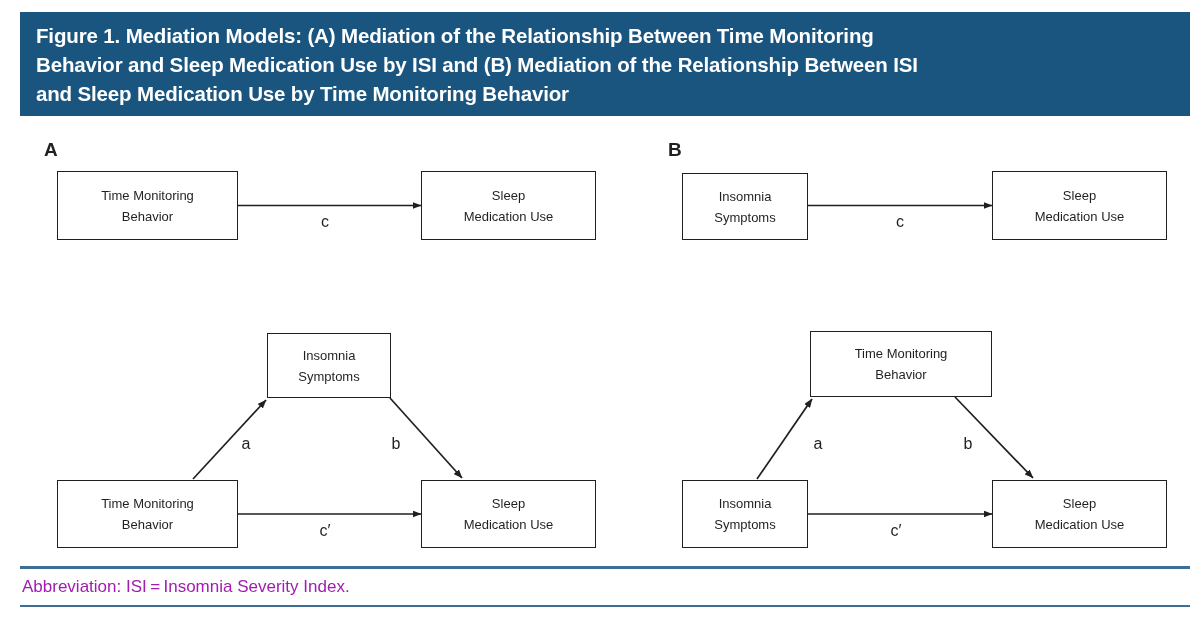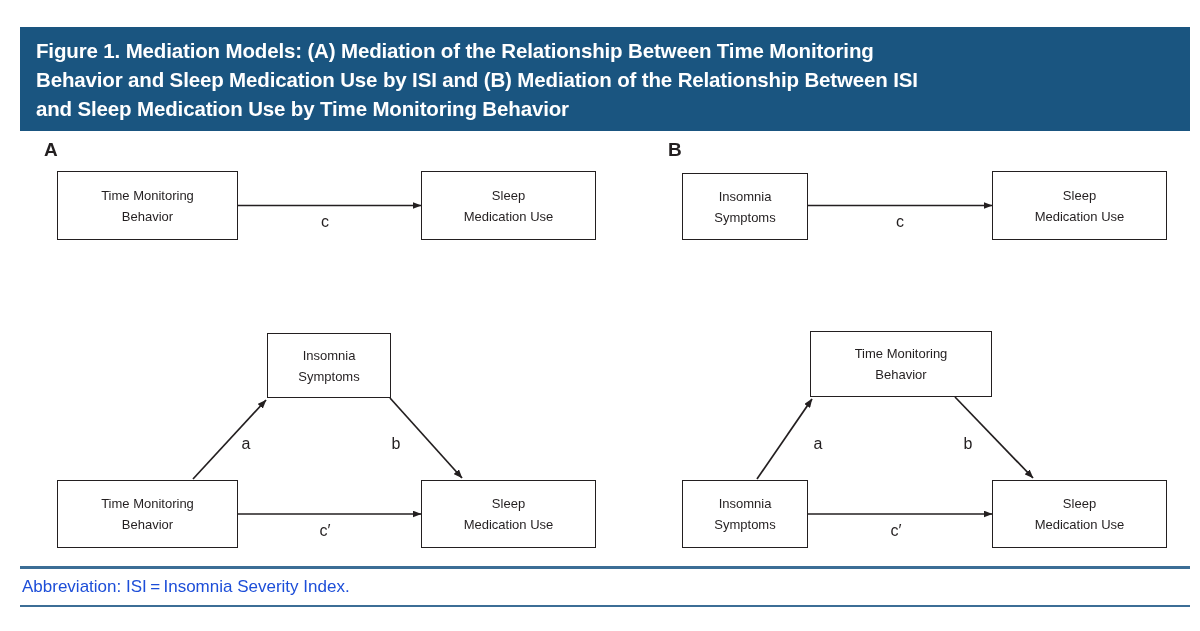--- a/index.html
+++ b/index.html
@@ -17,21 +17,21 @@
     width: 1200px;
     height: 631px;
     background: #ffffff;
     overflow: hidden;
   }
 
   
   #title-banner {
     position: absolute;
     left: 20px;
-    top: 27px;
+    top: 12px;
     width: 1170px;
     height: 104px;
     background: #1a5580;
     box-sizing: border-box;
     padding: 9px 16px 0 16px;
   }
   #title-banner .title-text {
     color: #ffffff;
     font-family: "Liberation Sans", sans-serif;
     font-size: 20.5px;
@@ -97,21 +97,21 @@
     width: 1170px;
   }
   .rule {
     width: 100%;
     height: 2.5px;
     background: #3c6e96;
   }
   #footnote-text {
     font-size: 17px;
     line-height: 36px;
-    color: #1d4ed8;
+    color: #a21caf;
     padding-left: 2px;
     font-family: "Liberation Sans", sans-serif;
   }
 </style>
 </head>
 <body>
 
 <div id="figure-root">
 
   <div id="title-banner">

